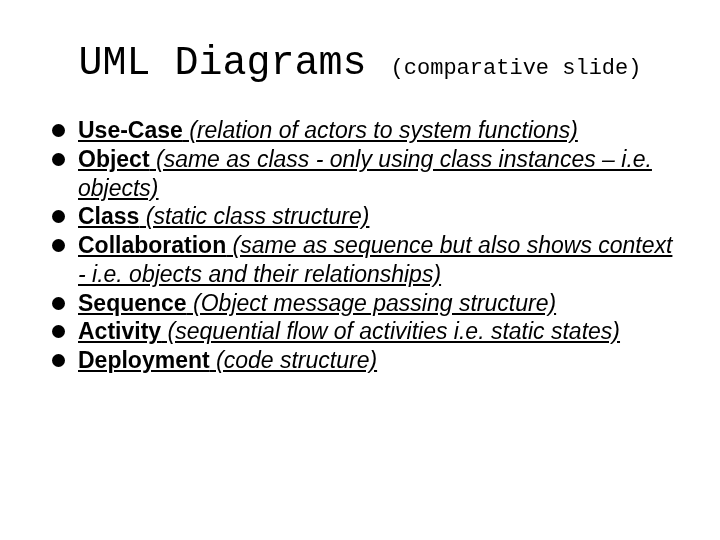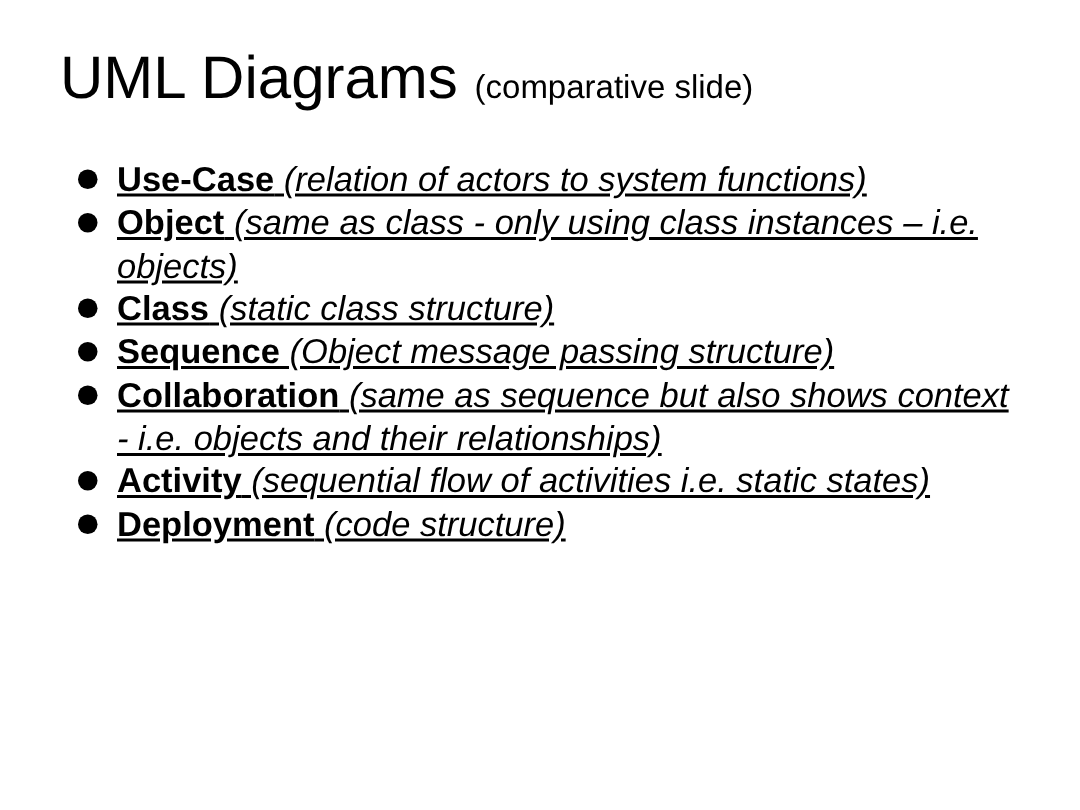--- a/index.html
+++ b/index.html
@@ -11,22 +11,23 @@
     font-family: Arial, Helvetica, sans-serif;
     color: #000;
   }
   .slide {
     width: 720px;
     height: 540px;
     box-sizing: border-box;
     padding: 20px 40px 20px 40px;
   }
   .title-line {
-    margin: 10px 0 30px 0;
-    font-family: Liberation Sans, sans-serif;
+    text-align: center;
+    margin: 21px 0 30px 0;
+    font-family: Liberation Mono, monospace;
   }
   .title-main {
     font-size: 40px;
     font-weight: normal;
   }
   .title-sub {
     font-size: 22px;
     font-weight: normal;
   }
   ul.bullets {
@@ -68,24 +69,24 @@
     <li>
       <span class="b">Use-Case</span><span class="i"> (relation of actors to system functions)</span>
     </li>
     <li>
       <span class="b">Object</span><span class="i"> (same as class - only using class instances – i.e. objects)</span>
     </li>
     <li>
       <span class="b">Class</span><span class="i"> (static class structure)</span>
     </li>
     <li>
-      <span class="b">Sequence</span><span class="i"> (Object message passing structure)</span>
+      <span class="b">Collaboration</span><span class="i"> (same as sequence but also shows context - i.e. objects and their relationships)</span>
     </li>
     <li>
-      <span class="b">Collaboration</span><span class="i"> (same as sequence but also shows context - i.e. objects and their relationships)</span>
+      <span class="b">Sequence</span><span class="i"> (Object message passing structure)</span>
     </li>
     <li>
       <span class="b">Activity</span><span class="i"> (sequential flow of activities i.e. static states)</span>
     </li>
     <li>
       <span class="b">Deployment</span><span class="i"> (code structure)</span>
     </li>
   </ul>
 
 </div>

